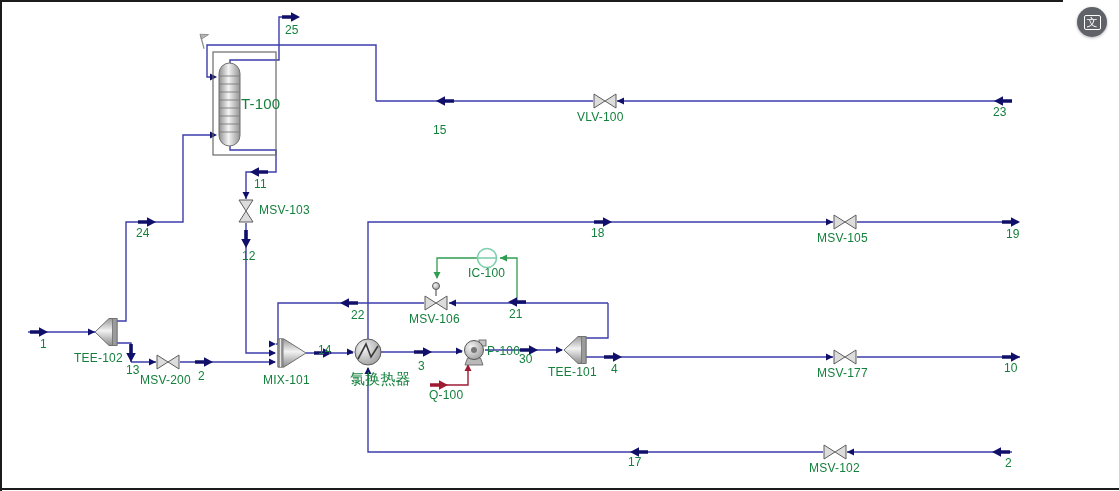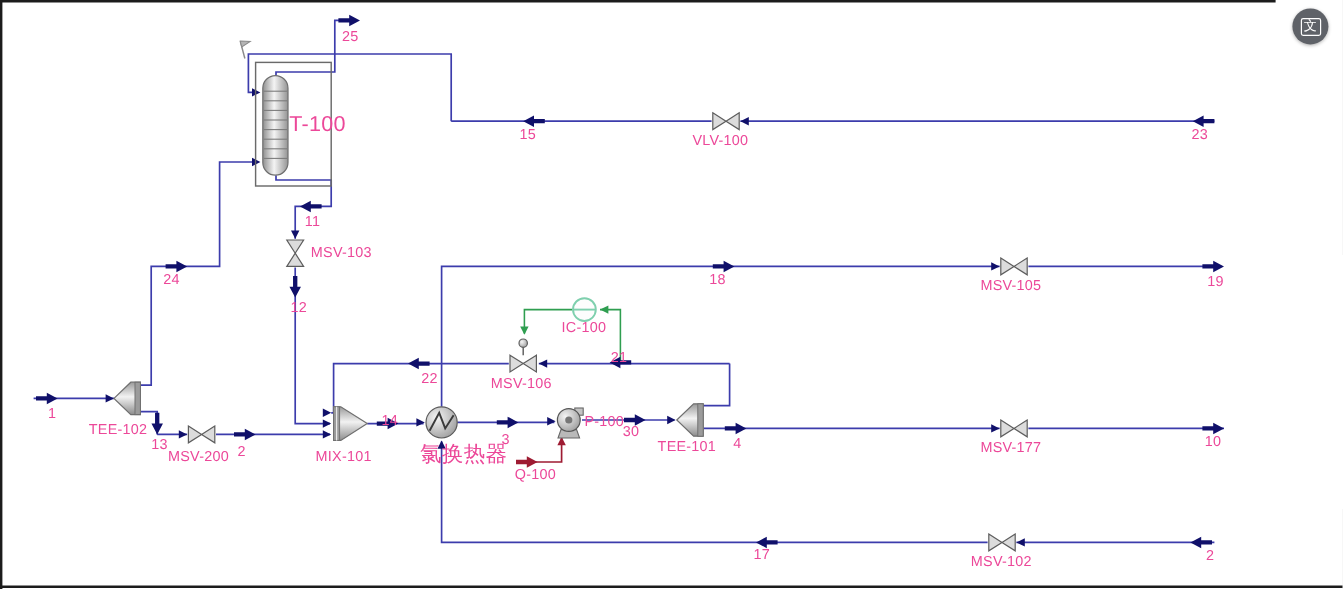--- a/index.html
+++ b/index.html
@@ -1,24 +1,24 @@
 <!DOCTYPE html>
 <html><head>
 <meta charset="utf-8">
 <style>
   html,body{margin:0;padding:0;background:#e8e8e8;}
   #canvas{
     position:relative;width:1119px;height:491px;background:#ffffff;
     font-family:"Liberation Sans",sans-serif;overflow:hidden;
   }
   .lbl{
-    position:absolute;font-size:12px;color:#ec4899;white-space:nowrap;
+    position:absolute;font-size:12px;color:#15803d;white-space:nowrap;
     line-height:13px;letter-spacing:.2px;
   }
-  .lbl.big{font-size:18px;}
+  .lbl.big{font-size:15px;}
   #diagram-svg{position:absolute;left:0;top:0;}
   #translate-btn{
     position:absolute;right:12px;top:7px;width:30px;height:30px;border-radius:50%;
     background:#5f6268;display:flex;align-items:center;justify-content:center;
     cursor:pointer;box-shadow:0 1px 3px rgba(0,0,0,.3);
   }
   #translate-btn .glyph{
     color:#fff;font-size:11px;border:1px solid #fff;border-radius:2px;
     padding:1px 2px;line-height:11px;
   }
@@ -228,23 +228,23 @@
 <div class="lbl" style="left:318px;top:344px">14</div>
 <div class="lbl big" style="left:350px;top:372px">氯换热器</div>
 <div class="lbl" style="left:418px;top:360px">3</div>
 <div class="lbl" style="left:487px;top:345px">P-100</div>
 <div class="lbl" style="left:519px;top:353px">30</div>
 <div class="lbl" style="left:429px;top:389px">Q-100</div>
 <div class="lbl" style="left:548px;top:366px">TEE-101</div>
 <div class="lbl" style="left:611px;top:363px">4</div>
 <div class="lbl" style="left:351px;top:309px">22</div>
 <div class="lbl" style="left:409px;top:313px">MSV-106</div>
-<div class="lbl" style="left:509px;top:292px">21</div>
+<div class="lbl" style="left:509px;top:308px">21</div>
 <div class="lbl" style="left:468px;top:267px">IC-100</div>
-<div class="lbl" style="left:433px;top:106px">15</div>
+<div class="lbl" style="left:433px;top:124px">15</div>
 <div class="lbl" style="left:577px;top:111px">VLV-100</div>
 <div class="lbl" style="left:993px;top:106px">23</div>
 <div class="lbl" style="left:591px;top:227px">18</div>
 <div class="lbl" style="left:817px;top:232px">MSV-105</div>
 <div class="lbl" style="left:1006px;top:228px">19</div>
 <div class="lbl" style="left:817px;top:367px">MSV-177</div>
 <div class="lbl" style="left:1004px;top:362px">10</div>
 <div class="lbl" style="left:628px;top:456px">17</div>
 <div class="lbl" style="left:809px;top:462px">MSV-102</div>
 <div class="lbl" style="left:1005px;top:457px">2</div>

